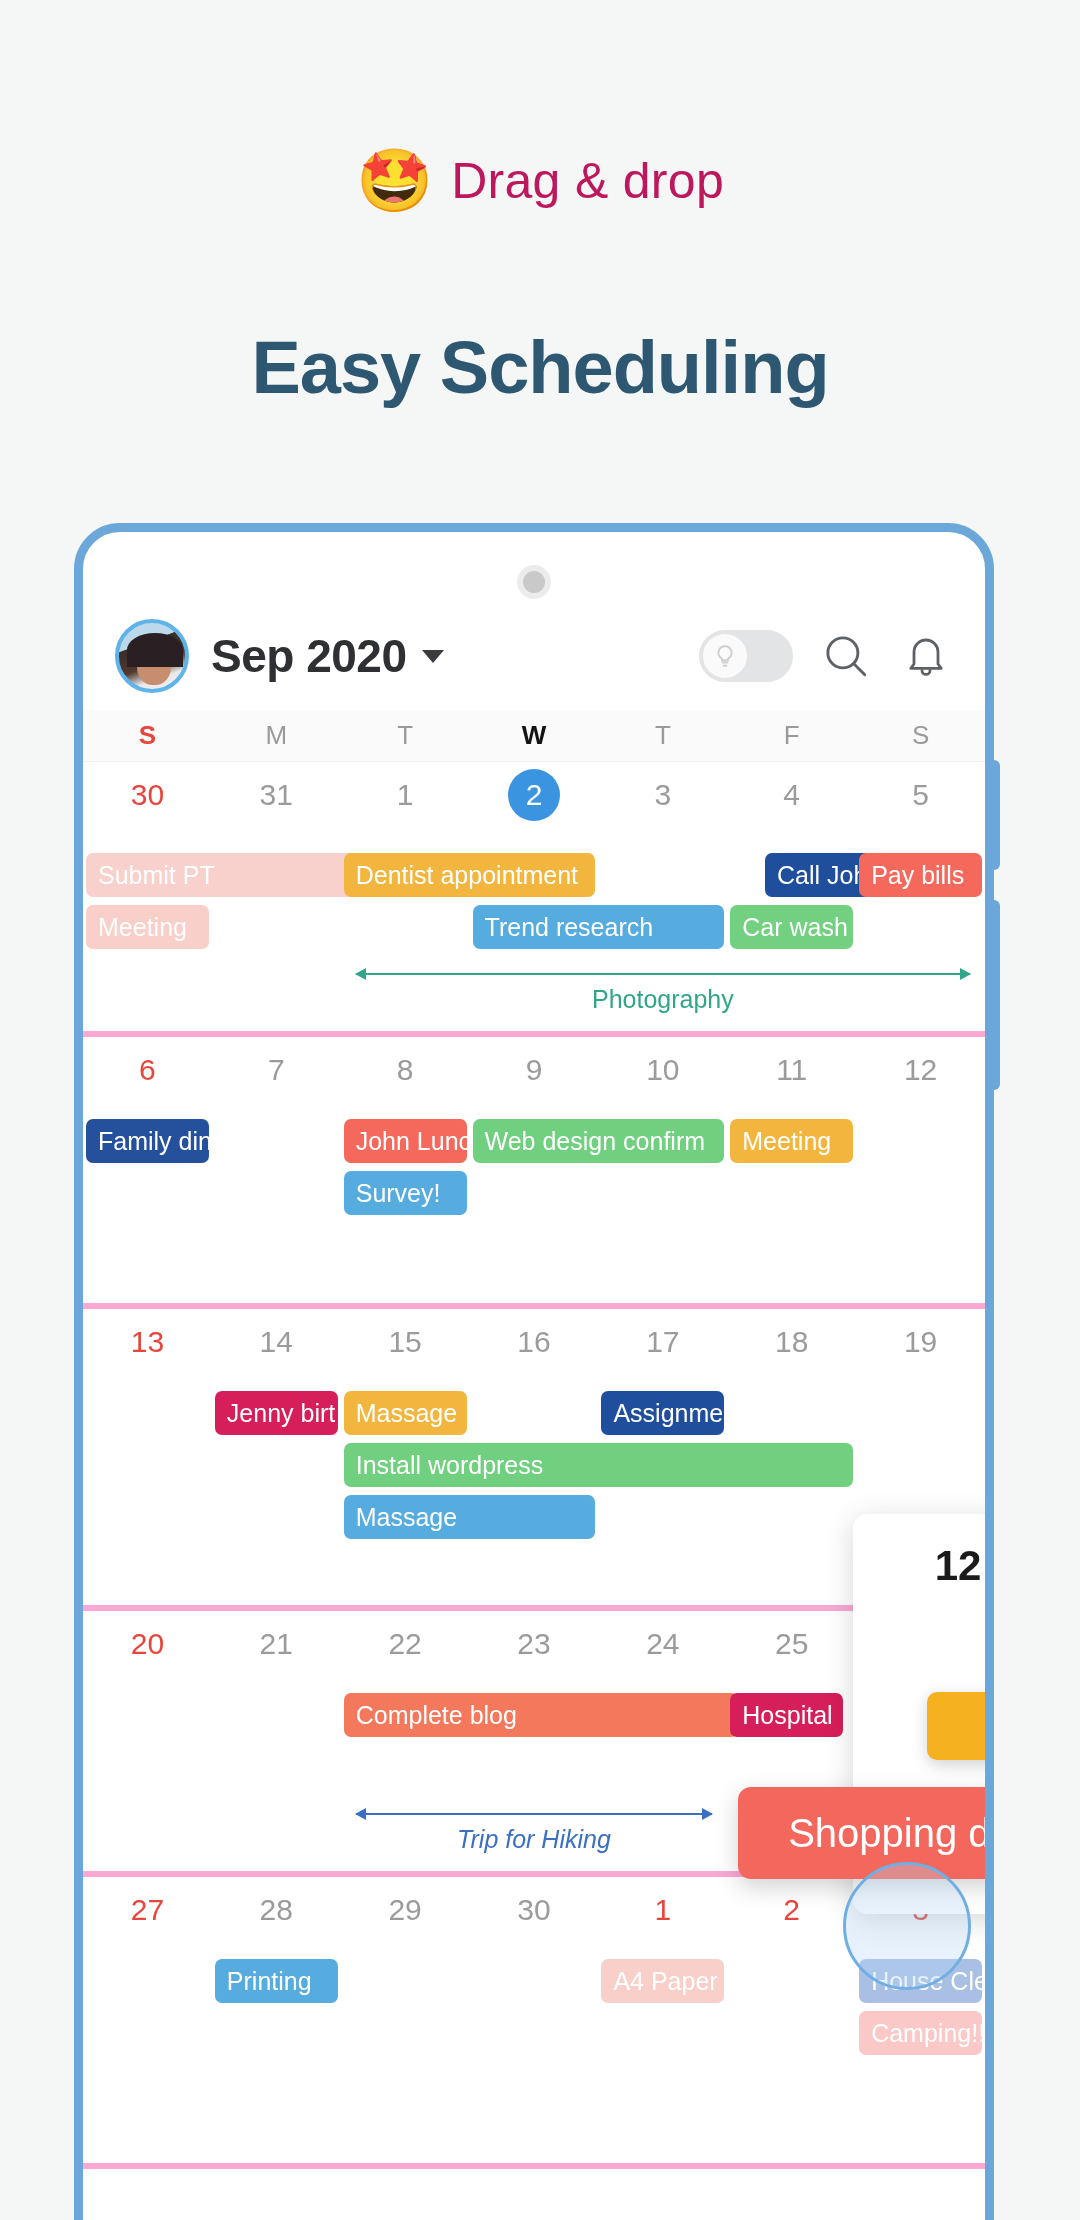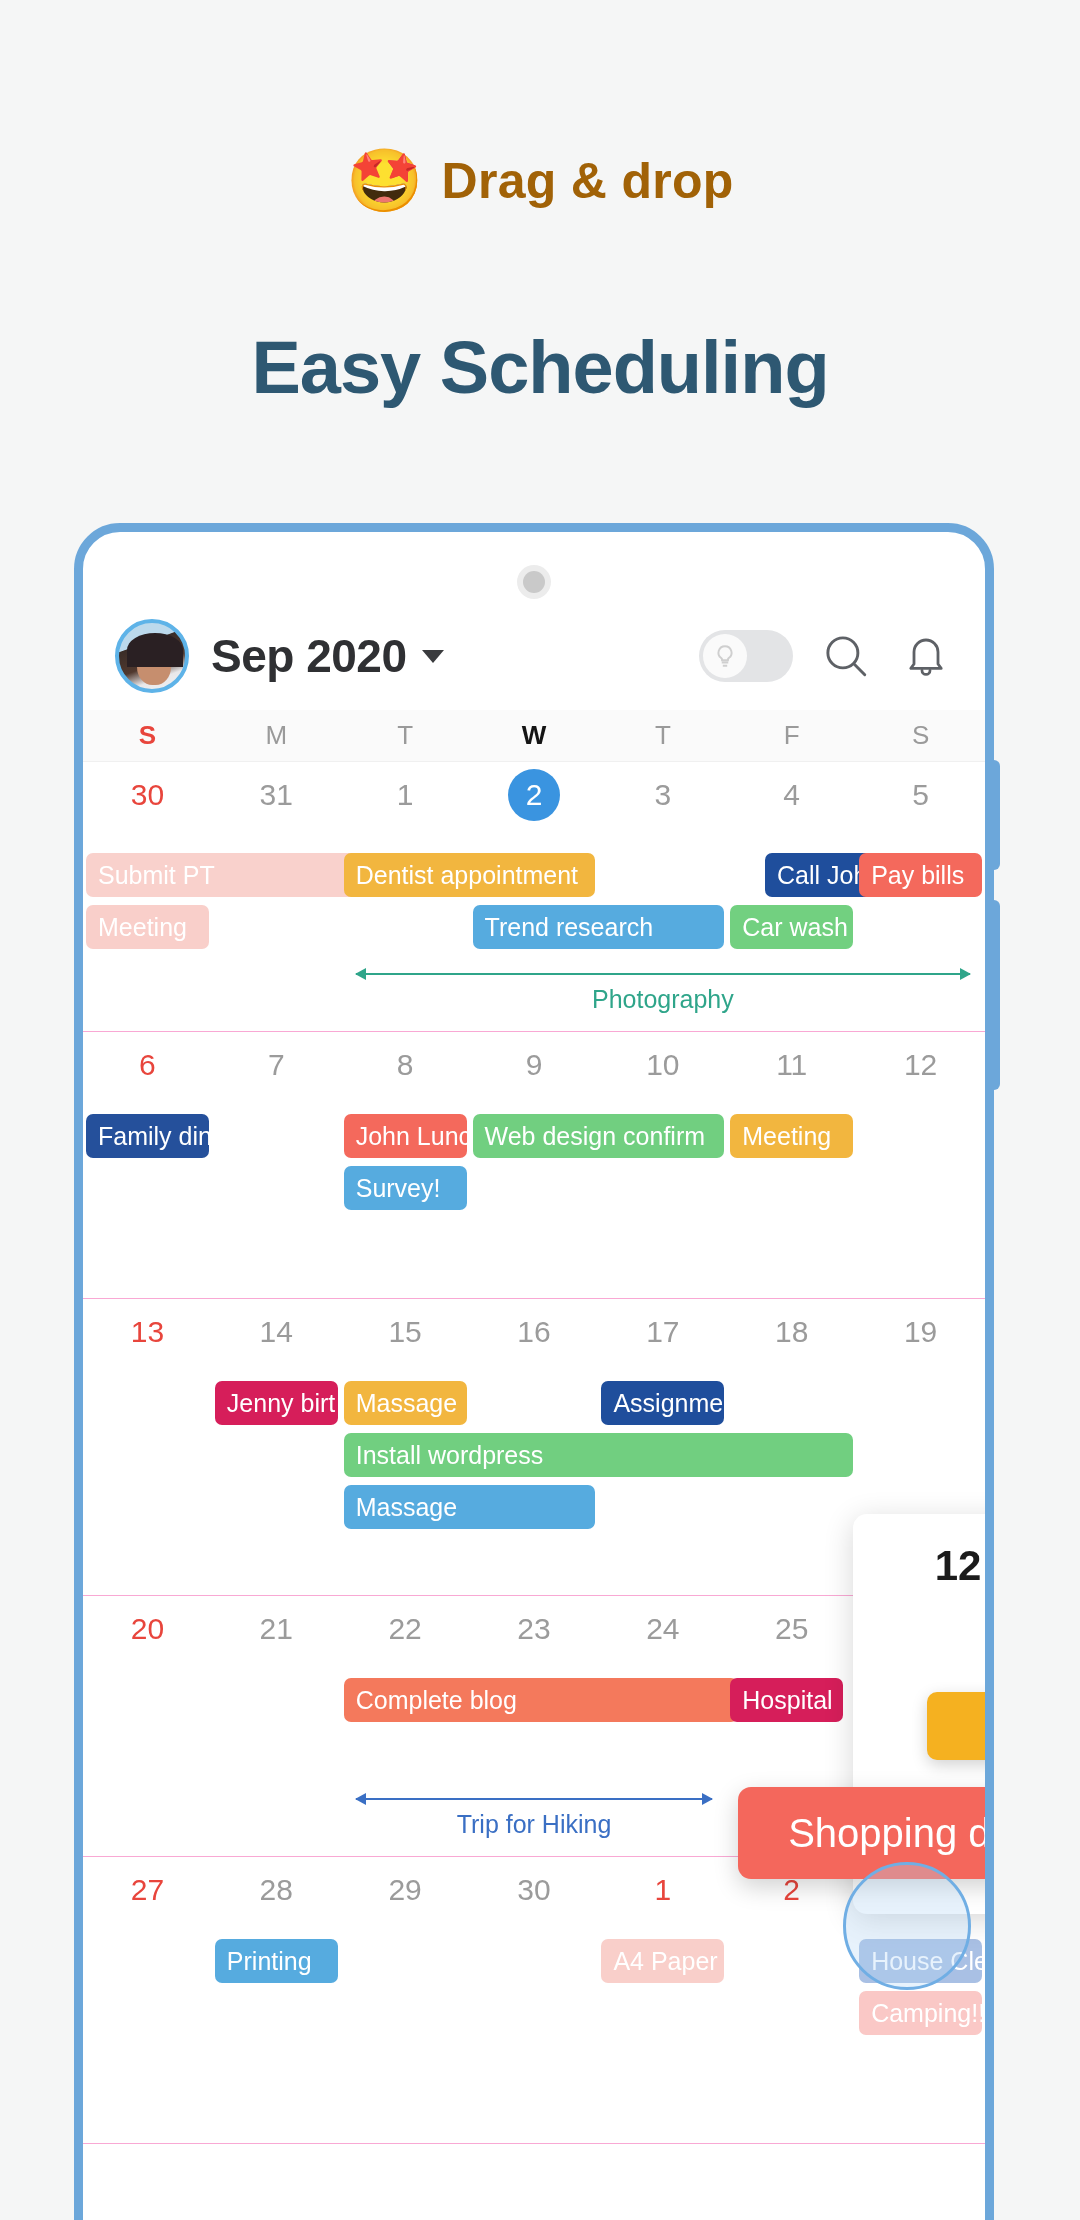--- a/index.html
+++ b/index.html
@@ -11,21 +11,21 @@
   }
   .page { position: relative; width: 1080px; height: 2220px; background: #f5f6f6; }
 
   
   .tagline {
     position: absolute; top: 150px; left: 0; width: 1080px;
     display: flex; align-items: center; justify-content: center; gap: 18px;
   }
   .tagline .emoji { font-size: 62px; line-height: 1; }
   .tagline .txt {
-    font-size: 50px; color: #a16207; font-weight: 700; letter-spacing: .3px;
+    font-size: 50px; color: #be185d; font-weight: 400; letter-spacing: .3px;
   }
   .headline {
     position: absolute; top: 325px; left: 0; width: 1080px; text-align: center;
     font-size: 74px; font-weight: bold; color: #2e5872; letter-spacing: -1px;
   }
 
   
   .phone {
     position: absolute; left: 74px; top: 523px;
     width: 920px; height: 1760px;
@@ -91,21 +91,21 @@
   }
   .weekdays div {
     display:flex; align-items:center; justify-content:center;
     font-size: 26px; color: #9a9a9a;
   }
   .weekdays div.sun { color:#e8453c; font-weight:bold; }
   .weekdays div.today { color:#141414; font-weight:bold; }
 
   
   .cal { position:absolute; top:230px; left:0; width:902px; }
-  .week { position: relative; border-bottom: 1px solid #f9a8d4; }
+  .week { position: relative; border-bottom: 6px solid #f9a8d4; }
   .daynums { display:grid; grid-template-columns: repeat(7,1fr); padding-top: 16px; }
   .daynums span {
     text-align:center; font-size: 30px; color:#9b9b9b;
   }
   .daynums span.red { color:#e8453c; }
   .daynums span.today-pill {
     display:flex; align-items:center; justify-content:center;
     width:52px; height:52px; margin: -9px auto 0; border-radius:50%;
     background:#3a94e0; color:#fff;
   }
@@ -309,21 +309,21 @@
             </div>
             <div class="evrow">
               <div class="ev" style="left: 776.143px; width: 122.857px; background: rgb(113, 207, 128); color: rgb(255, 255, 255);">Workshop</div>
             </div>
           </div>
           <div class="spanbar">
             <div class="line" style="left: 273.177px; width: 355.646px; background: rgb(58, 111, 196);">
               <span style="position: absolute; left: -1px; top: -5px; width: 0px; height: 0px; border-top: 6px solid transparent; border-bottom: 6px solid transparent; border-right: 11px solid rgb(58, 111, 196);"></span>
               <span style="position: absolute; right: -1px; top: -5px; width: 0px; height: 0px; border-top: 6px solid transparent; border-bottom: 6px solid transparent; border-left: 11px solid rgb(58, 111, 196);"></span>
             </div>
-            <div class="label" style="left: 273.177px; width: 355.646px; color: rgb(58, 111, 196);">Trip for Hiking</div>
+            <div class="label" style="left: 273.177px; width: 355.646px; color: rgb(58, 111, 196); font-style: italic;">Trip for Hiking</div>
           </div>
         </div>
         <div class="week">
           <div class="daynums">
             <span class="red">27</span>
             <span>28</span>
             <span>29</span>
             <span>30</span>
             <span class="red">1</span>
             <span class="red">2</span>

